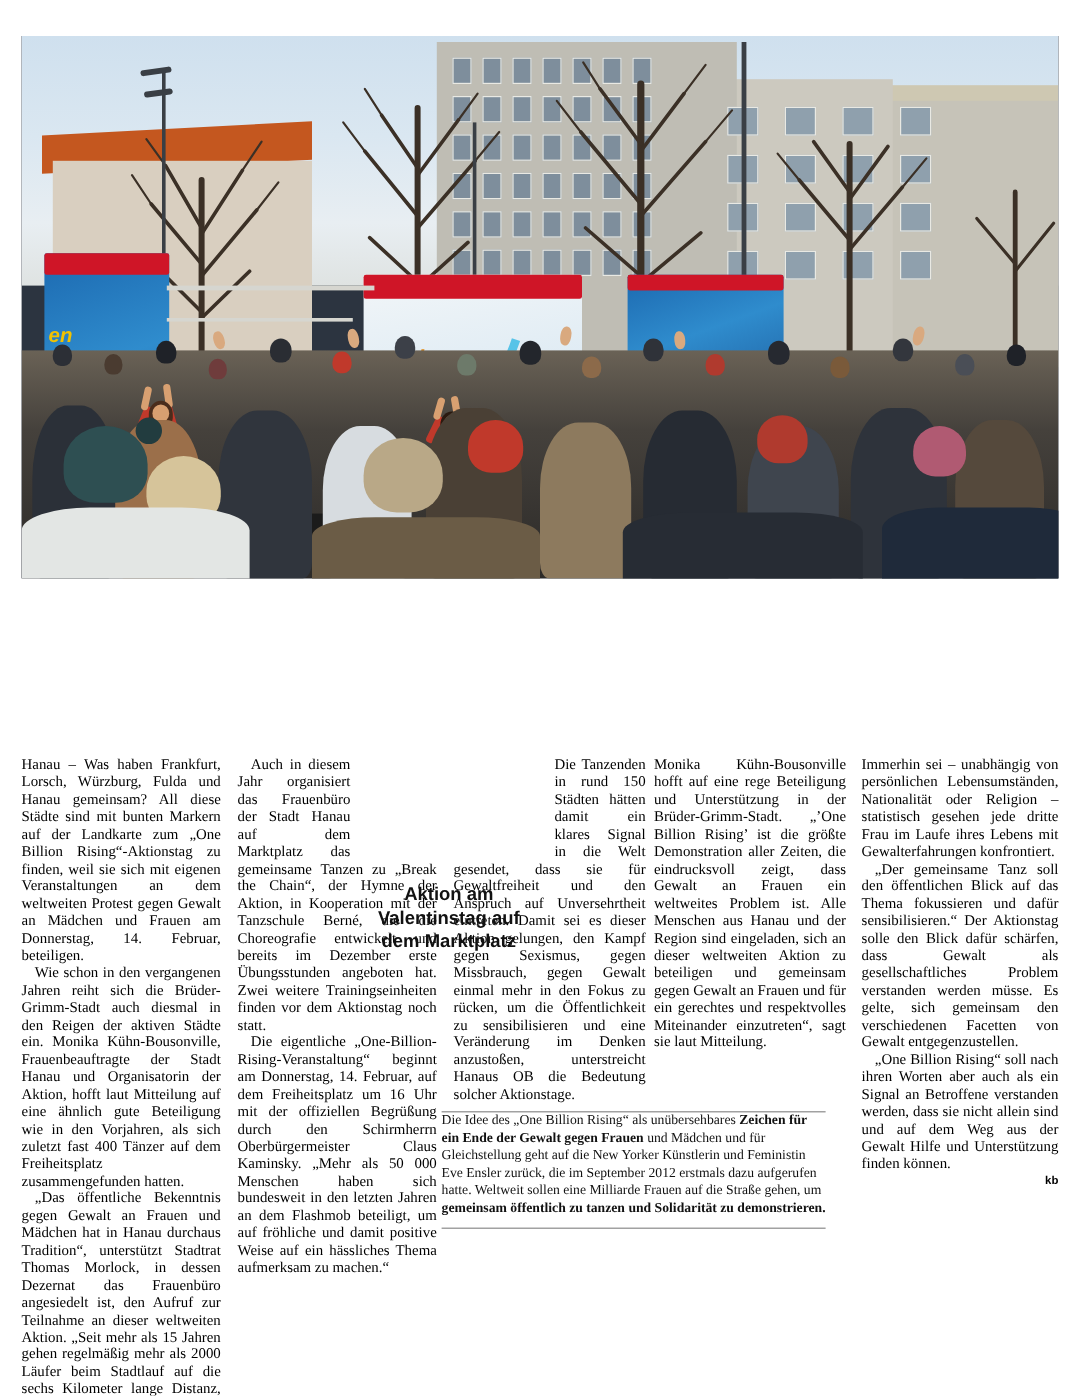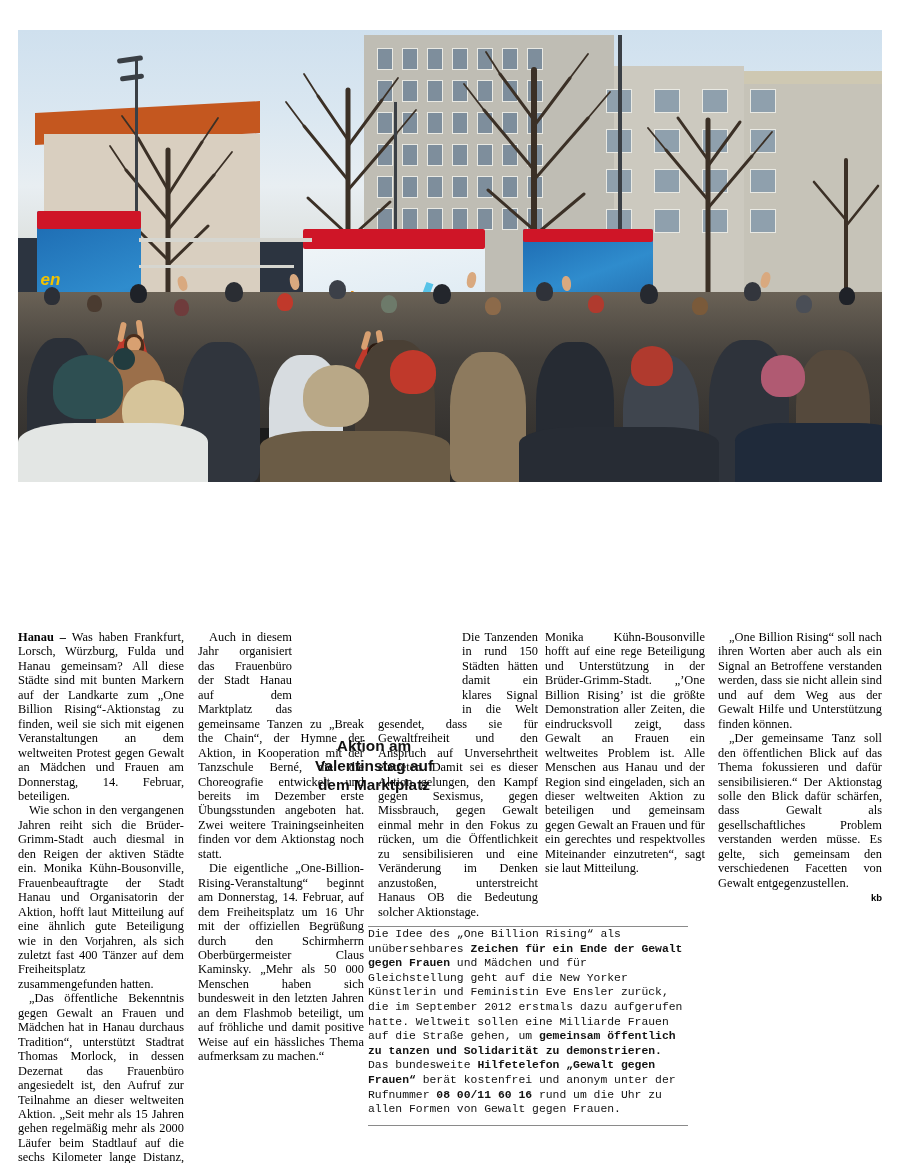--- a/index.html
+++ b/index.html
@@ -73,39 +73,39 @@
   .subhead{position:absolute;left:18px;top:588px;width:864px;text-align:center;
     font-family:"Liberation Sans",sans-serif;font-weight:600;font-size:20.5px;line-height:24px;color:#111;}
 
   
   .cols{position:absolute;left:18px;top:630px;width:864px;height:525px;}
   .col{position:absolute;top:0;width:166px;
     font-family:"Liberation Serif",serif;font-size:12.4px;line-height:14.45px;
     text-align:justify;color:#000;hyphens:auto;}
   .col p{margin:0;text-indent:11px;}
   .col p.first{text-indent:0;}
-  .col b{font-weight:700;}
+  .col b{font-weight:400;}
   .c1{left:0;}   .c2{left:180px;} .c3{left:360px;} .c4{left:527px;} .c5{left:700px;width:164px;}
   .c4{width:160px;}
   .c3{width:160px;}
 
   
   .pullquote{position:absolute;left:280px;top:106px;width:152px;text-align:center;
     font-family:"Liberation Sans",sans-serif;font-weight:700;font-size:15.4px;line-height:19.5px;color:#111;}
 
   
   .spacer-q{float:right;width:72px;height:82px;}
   .spacer-q2{float:left;width:84px;height:82px;}
 
   
   .infobox{position:absolute;left:368px;top:926px;width:320px;}
   .ib-rule{width:100%;height:1px;background:#8a8a8a;}
   .ib-title{font-family:"Liberation Sans",sans-serif;font-weight:700;font-size:15.6px;
      line-height:19px;color:#111;margin:7px 0 7px 0;}
-  .ib-body{font-family:Liberation Mono, monospace;font-size:11.4px;line-height:14.6px;
+  .ib-body{font-family:Liberation Serif, serif;font-size:11.4px;line-height:14.6px;
      color:#111;text-align:left;}
   .ib-body p{margin:0;}
   .ib-body b{font-weight:700;}
   .ib-rule-bottom{margin-top:8px;}
 </style>
 </head>
 <body>
 
 <div class="page">
 
@@ -347,30 +347,30 @@
     <div class="col c3">
       <div class="spacer-q2"></div>
       <p class="first">Die Tanzenden in rund 150 Städten hätten damit ein klares Signal in die Welt gesendet, dass sie für Gewaltfreiheit und den Anspruch auf Unversehrtheit eintreten. Damit sei es dieser Aktion gelungen, den Kampf gegen Sexismus, gegen Missbrauch, gegen Gewalt einmal mehr in den Fokus zu rücken, um die Öffentlichkeit zu sensibilisieren und eine Veränderung im Denken anzustoßen, unterstreicht Hanaus OB die Bedeutung solcher Aktionstage.</p>
     </div>
 
     <div class="col c4">
       <p class="first">Monika Kühn-Bousonville hofft auf eine rege Beteiligung und Unterstützung in der Brüder-Grimm-Stadt. „’One Billion Rising’ ist die größte Demonstration aller Zeiten, die eindrucksvoll zeigt, dass Gewalt an Frauen ein weltweites Problem ist. Alle Menschen aus Hanau und der Region sind eingeladen, sich an dieser weltweiten Aktion zu beteiligen und gemeinsam gegen Gewalt an Frauen und für ein gerechtes und respektvolles Miteinander einzutreten“, sagt sie laut Mitteilung.</p>
     </div>
 
     <div class="col c5">
+      <p class="first">Immerhin sei – unabhängig von persönlichen Lebensumständen, Nationalität oder Religion – statistisch gesehen jede dritte Frau im Laufe ihres Lebens mit Gewalterfahrungen konfrontiert.</p>
+      <p>„Der gemeinsame Tanz soll den öffentlichen Blick auf das Thema fokussieren und dafür sensibilisieren.“ Der Aktionstag solle den Blick dafür schärfen, dass Gewalt als gesellschaftliches Problem verstanden werden müsse. Es gelte, sich gemeinsam den verschiedenen Facetten von Gewalt entgegenzustellen.</p>
       <p>„One Billion Rising“ soll nach ihren Worten aber auch als ein Signal an Betroffene verstanden werden, dass sie nicht allein sind und auf dem Weg aus der Gewalt Hilfe und Unterstützung finden können.</p>
-      <p>„Der gemeinsame Tanz soll den öffentlichen Blick auf das Thema fokussieren und dafür sensibilisieren.“ Der Aktionstag solle den Blick dafür schärfen, dass Gewalt als gesellschaftliches Problem verstanden werden müsse. Es gelte, sich gemeinsam den verschiedenen Facetten von Gewalt entgegenzustellen.</p>
       <div style="text-align:right;font-family:'Liberation Sans',sans-serif;font-size:9.5px;font-weight:700;margin-top:1px;">kb</div>
     </div>
 
     <div class="pullquote">Aktion am Valentinstag auf dem Marktplatz</div>
   </div>
 
   <div class="infobox">
     <div class="ib-rule"></div>
     <div class="ib-body">
       <p><span>Die Idee des „One Billion Rising“ als unübersehbares </span><b>Zeichen für ein Ende der Gewalt gegen Frauen</b><span> und Mädchen und für Gleichstellung geht auf die New Yorker Künstlerin und Feministin Eve Ensler zurück, die im September 2012 erstmals dazu aufgerufen hatte. Weltweit sollen eine Milliarde Frauen auf die Straße gehen, um </span><b>gemeinsam öffentlich zu tanzen und Solidarität zu demonstrieren.</b></p>
-      <p><span>Das bundesweite </span><b>Hilfetelefon „Gewalt gegen Frauen“</b><span> berät kostenfrei und anonym unter der Rufnummer </span><b>08 00/11 60 16</b><span> rund um die Uhr zu allen Formen von Gewalt gegen Frauen.</span></p>
     </div>
     <div class="ib-rule ib-rule-bottom"></div>
   </div>
 
 </div>
 
 </body></html>

